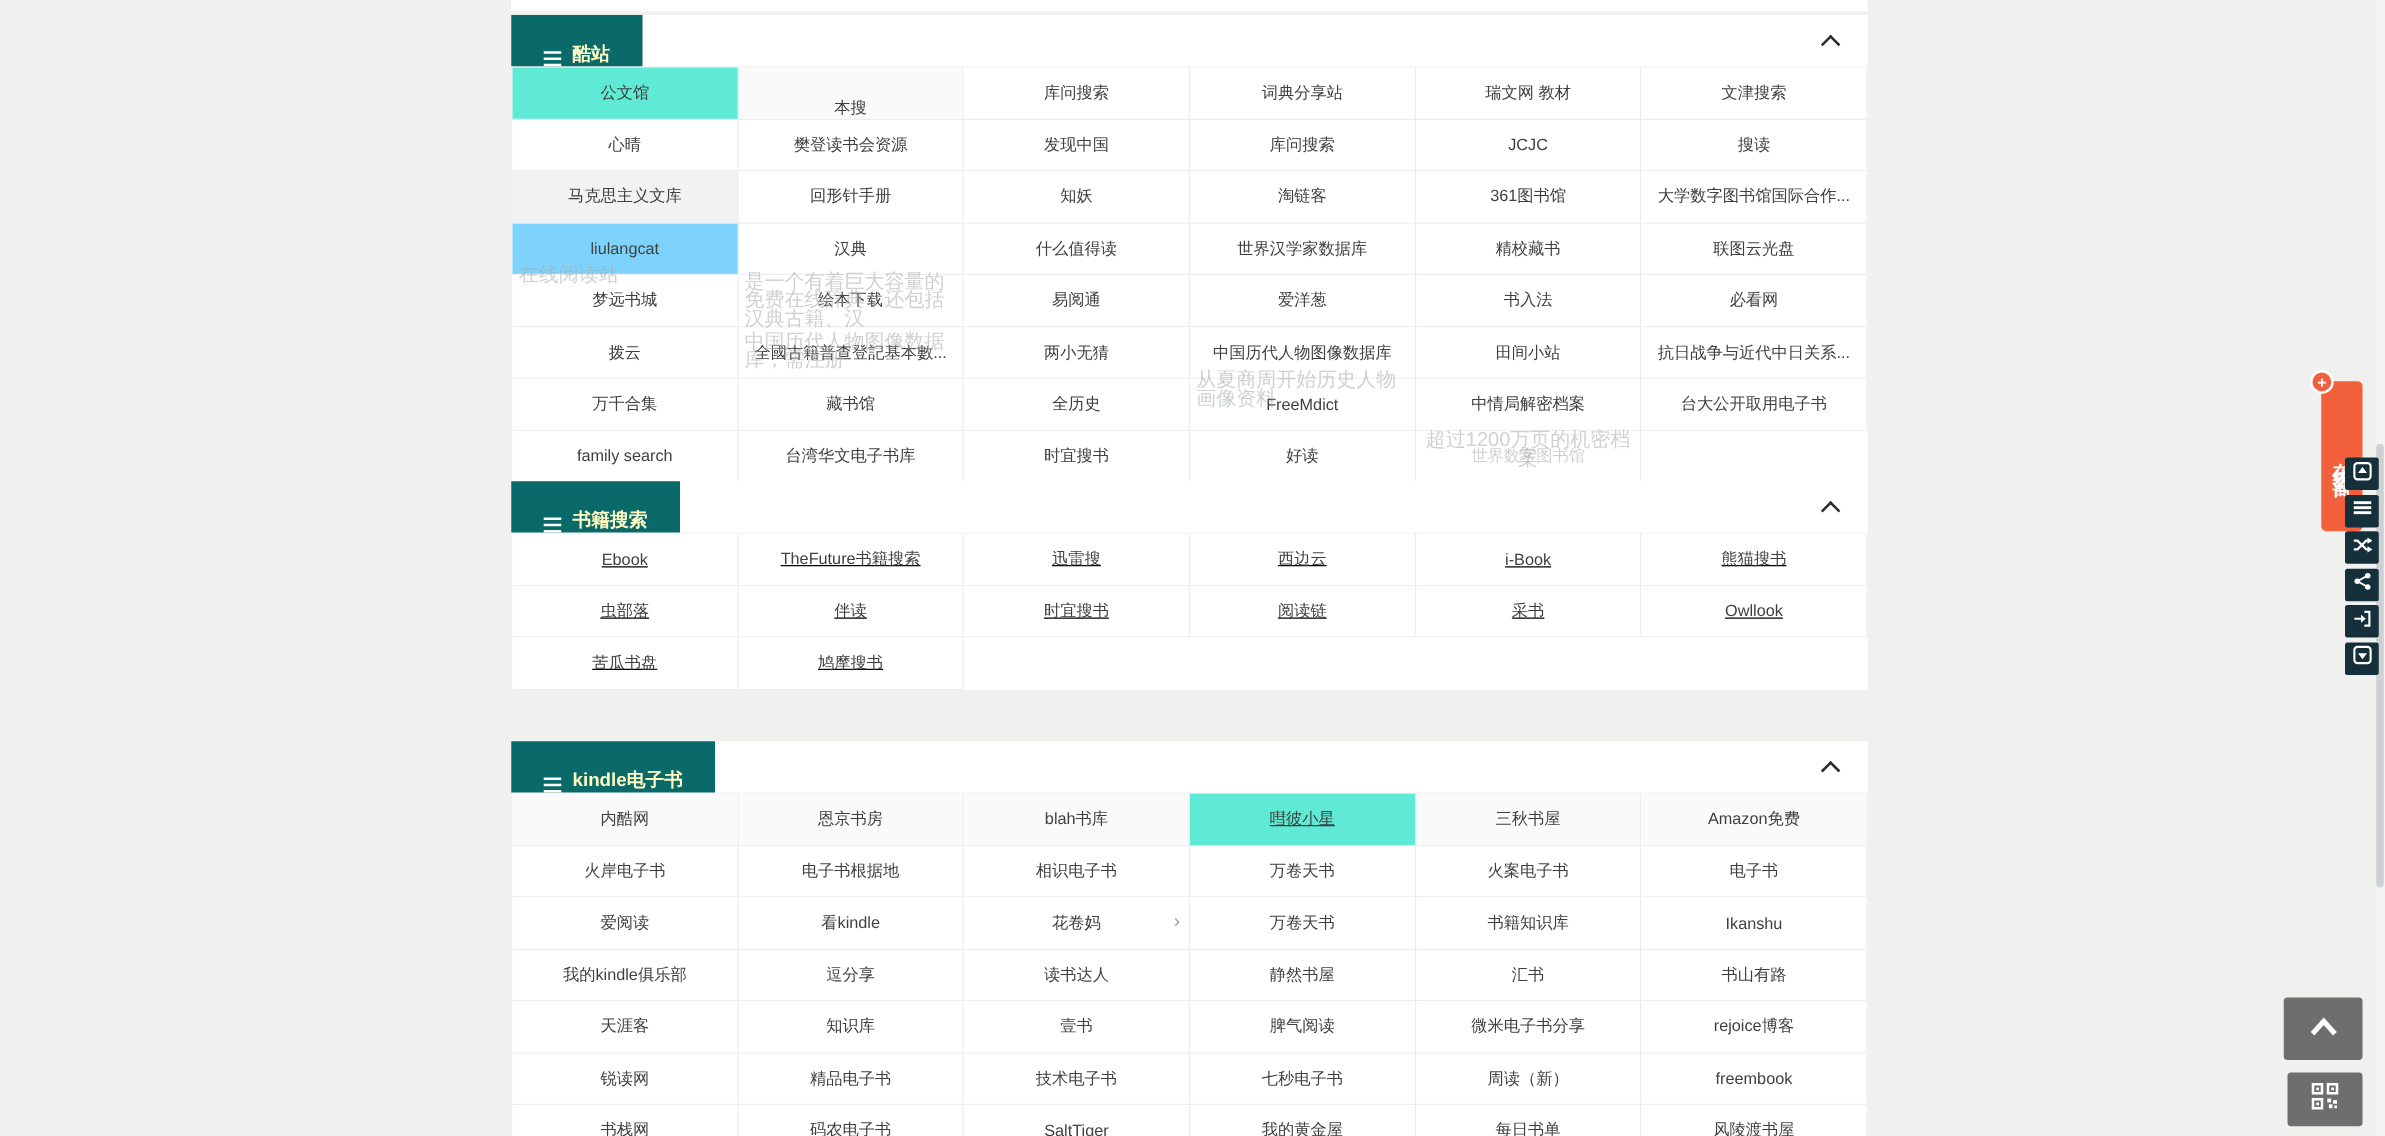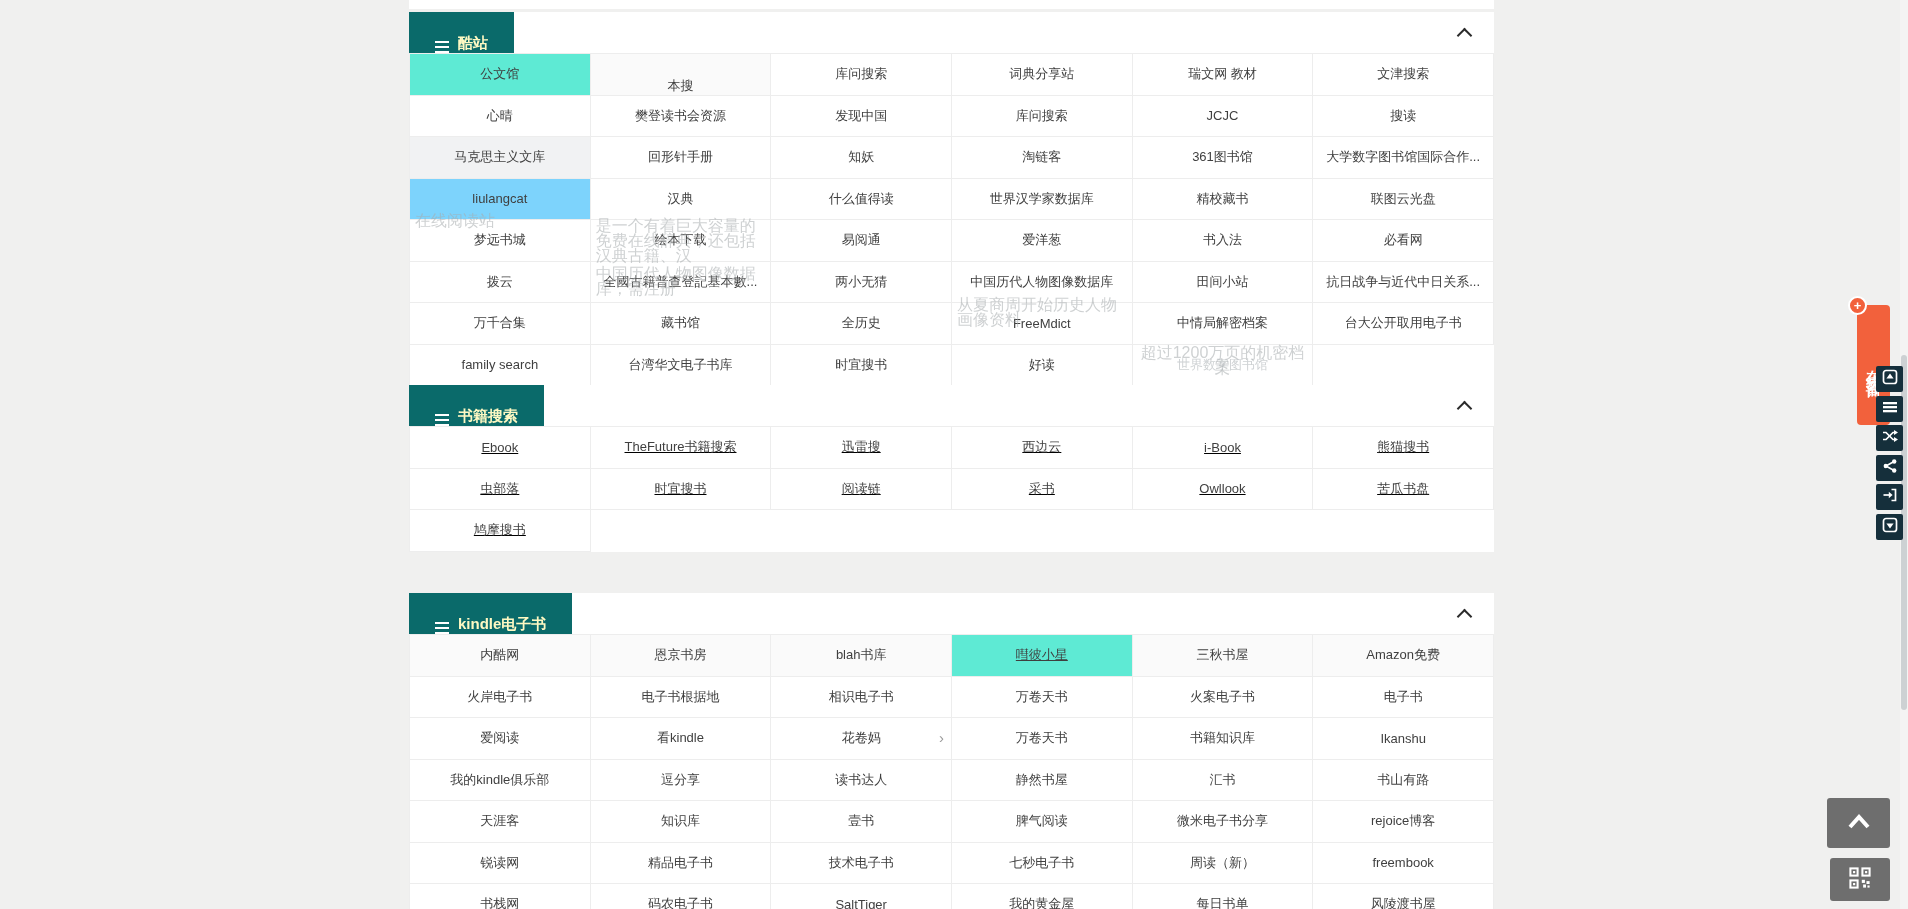--- a/index.html
+++ b/index.html
@@ -248,20 +248,23 @@
           <span>西边云</span>
         </div>
         <div class="cell">
           <span>i-Book</span>
         </div>
         <div class="cell">
           <span>熊猫搜书</span>
         </div>
         <div class="cell">
           <span>虫部落</span>
+        </div>
+        <div class="cell">
+          <span>伴读</span>
         </div>
         <div class="cell">
           <span>时宜搜书</span>
         </div>
         <div class="cell">
           <span>阅读链</span>
         </div>
         <div class="cell">
           <span>采书</span>
         </div>

